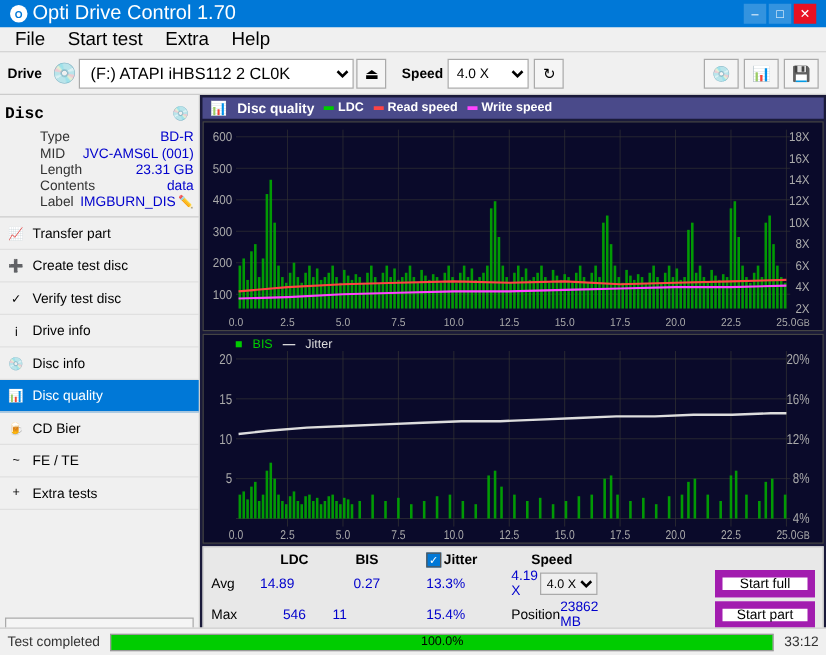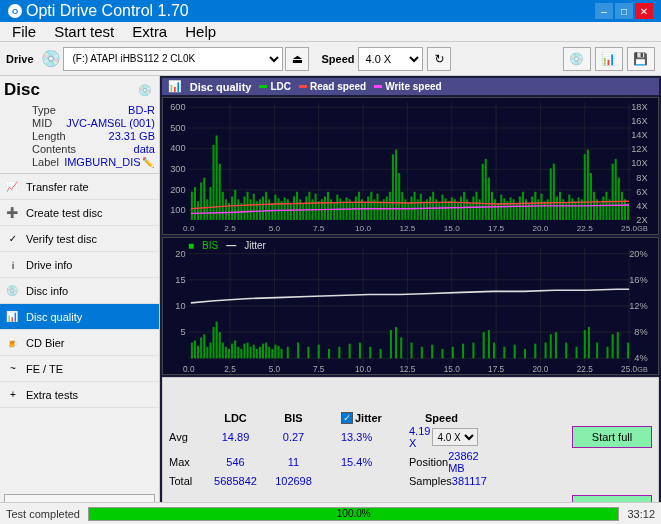--- a/index.html
+++ b/index.html
@@ -86,21 +86,21 @@
       border-bottom: 1px solid #ccc;
       gap: 4px;
     }
     .drive-label {
       font-size: 11px;
       font-weight: bold;
       margin-right: 4px;
     }
     .drive-select {
       height: 24px;
-      font-size: 10px;
+      font-size: 13px;
       border: 1px solid #aaa;
       background: white;
       min-width: 220px;
       padding: 0 4px;
     }
     .toolbar-btn {
       height: 24px;
       width: 24px;
       border: 1px solid #aaa;
       background: #f5f5f5;
@@ -147,21 +147,22 @@
       border-bottom: 1px solid #ccc;
     }
     .disc-header {
       display: flex;
       align-items: center;
       justify-content: space-between;
       margin-bottom: 4px;
     }
     .disc-title {
       font-weight: bold;
-      font-size: 17px;
+      font-size: 13px;
+      font-family: Liberation Mono, monospace;
     }
     .disc-icon {
       width: 20px;
       height: 20px;
       display: flex;
       align-items: center;
       justify-content: center;
       cursor: pointer;
     }
     .disc-info-row {
@@ -263,28 +264,27 @@
     
     .start-buttons {
       display: flex;
       flex-direction: column;
       gap: 3px;
       justify-content: center;
     }
     .start-btn {
       height: 22px;
       width: 80px;
-      border: 1px solid #a21caf;
-      background: #86efac;
+      border: 6px solid #a21caf;
+      background: #ffffff;
       cursor: pointer;
       font-size: 11px;
       display: flex;
       align-items: center;
       justify-content: center;
-      margin-top: 44px;
     }
 
     
     .status-bar {
       background: #f0f0f0;
       height: 22px;
       border-top: 1px solid #ccc;
       display: flex;
       align-items: center;
       padding: 0 6px;
@@ -414,21 +414,21 @@
         <span class="disc-info-value" style="display:flex;align-items:center;gap:2px;">
           <span>IMGBURN_DIS</span>
           <span style="font-size:10px;">✏️</span>
         </span>
       </div>
     </div>
 
     <div class="sidebar-menu">
       <div class="sidebar-item">
         <span class="sidebar-item-icon">📈</span>
-        <span>Transfer rate</span>
+        <span>Transfer part</span>
       </div>
       <div class="sidebar-item">
         <span class="sidebar-item-icon">➕</span>
         <span>Create test disc</span>
       </div>
       <div class="sidebar-item">
         <span class="sidebar-item-icon">✓</span>
         <span>Verify test disc</span>
       </div>
       <div class="sidebar-item">
@@ -827,34 +827,34 @@
         <div style="text-align:center; font-weight:bold;">LDC</div>
         <div style="text-align:center; font-weight:bold;">BIS</div>
         <div></div>
         <div style="display:flex; align-items:center; gap:2px;">
           <div class="checkbox-jitter">✓</div>
           <span style="font-weight:bold;">Jitter</span>
         </div>
         <div style="font-weight:bold; text-align:center;">Speed</div>
 
         <div>Avg</div>
-        <div style="text-align:center; color:#0000cc;">14.89</div>
+        <div style="color:#0000cc;">14.89</div>
         <div style="text-align:center; color:#0000cc;">0.27</div>
         <div></div>
         <div style="color:#0000cc;">13.3%</div>
         <div style="display:flex; align-items:center; gap:2px;">
           <span style="color:#0000cc;">4.19 X</span>
           <select style="height:18px; font-size:10px; border:1px solid #aaa; width:52px;">
             <option>4.0 X</option>
           </select>
         </div>
 
         <div>Max</div>
         <div style="text-align:center; color:#0000cc;">546</div>
-        <div style="text-align:center; color:#0000cc;">11</div>
+        <div style="color:#0000cc;">11</div>
         <div></div>
         <div style="color:#0000cc;">15.4%</div>
         <div style="display:flex; justify-content:space-between; align-items:center;">
           <span>Position</span>
           <span style="color:#0000cc;">23862 MB</span>
         </div>
 
         <div>Total</div>
         <div style="text-align:center; color:#0000cc;">5685842</div>
         <div style="text-align:center; color:#0000cc;">102698</div>

